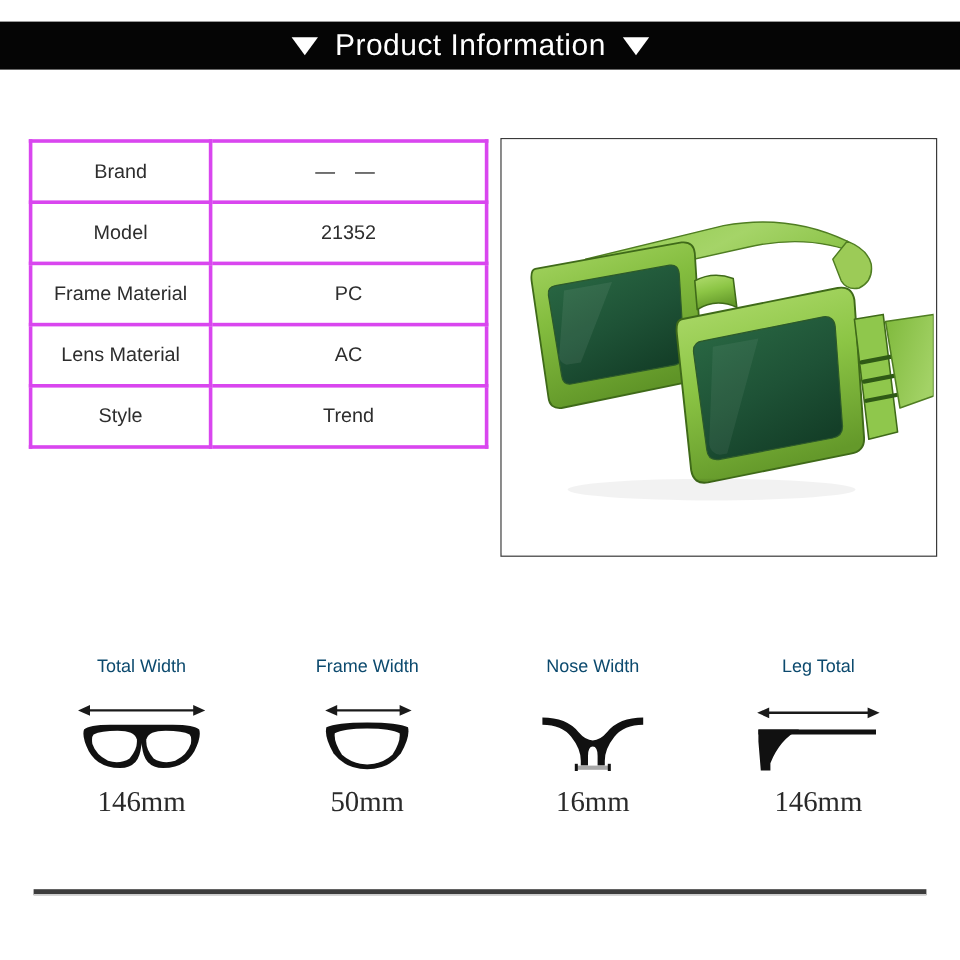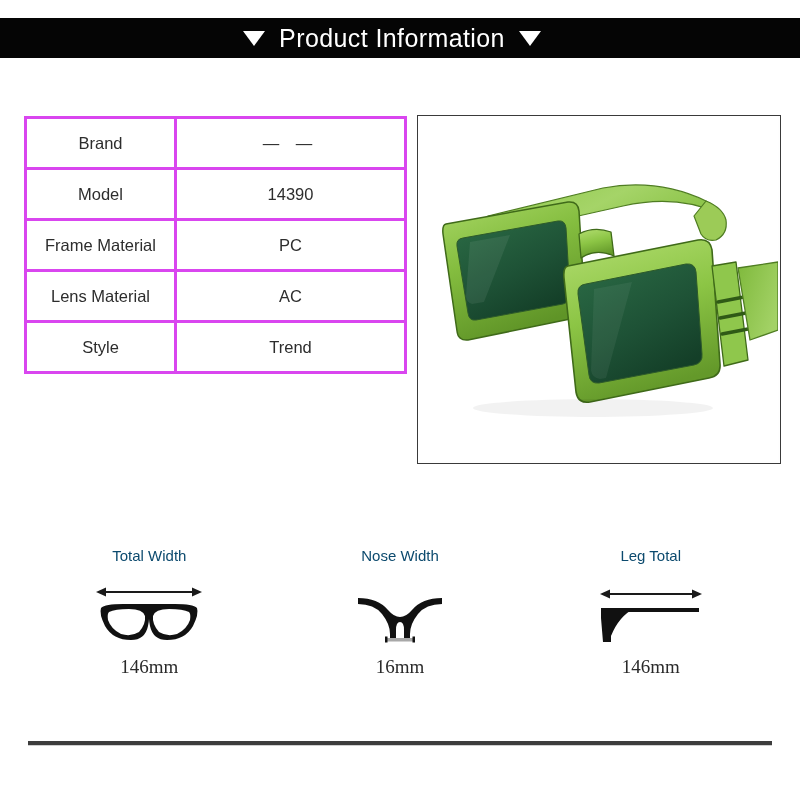--- a/index.html
+++ b/index.html
@@ -112,21 +112,21 @@
   }
   .m-art {
     height: 72px;
     margin-top: 16px;
     display: flex;
     align-items: center;
     justify-content: center;
   }
   .m-value {
     font-family: "Liberation Serif", serif;
-    font-size: 19px;
+    font-size: 24px;
     color: #2a2a2a;
     line-height: 1;
     margin-top: 6px;
     white-space: nowrap;
   }
 
   
   .bottom-divider {
     position: absolute;
     left: 28px;
@@ -149,21 +149,21 @@
 </div>
 
 <table class="spec-table">
   <tbody>
     <tr>
       <td class="k">Brand</td>
       <td class="v"><span class="dashes">— —</span></td>
     </tr>
     <tr>
       <td class="k">Model</td>
-      <td class="v">14390</td>
+      <td class="v">21352</td>
     </tr>
     <tr>
       <td class="k">Frame Material</td>
       <td class="v">PC</td>
     </tr>
     <tr>
       <td class="k">Lens Material</td>
       <td class="v">AC</td>
     </tr>
     <tr>
@@ -243,20 +243,33 @@
         <polygon points="3,8 13,3.5 13,12.5" fill="#1a1a1a"></polygon>
         <polygon points="109,8 99,3.5 99,12.5" fill="#1a1a1a"></polygon>
         <path d="M8,24 Q12,20 30,20 L82,20 Q100,20 104,24 Q106,30 100,42 Q92,56 74,56 Q60,56 57,42 Q56,37 56,35 Q56,37 55,42 Q52,56 38,56 Q20,56 12,42 Q6,30 8,24 Z" fill="#111111"></path>
         <path d="M16,28 Q22,25 36,25 Q50,25 52,32 Q53,40 46,48 Q38,53 28,50 Q18,45 15,36 Q14,30 16,28 Z" fill="#ffffff"></path>
         <path d="M96,28 Q90,25 76,25 Q62,25 60,32 Q59,40 66,48 Q74,53 84,50 Q94,45 97,36 Q98,30 96,28 Z" fill="#ffffff"></path>
       </svg>
     </div>
     <div class="m-value">146mm</div>
   </div>
 
+  <div class="measure-col">
+    <div class="m-label">Frame Width</div>
+    <div class="m-art">
+      <svg width="100" height="62" viewBox="0 0 100 62">
+        <line x1="22" y1="8" x2="80" y2="8" stroke="#1a1a1a" stroke-width="2"></line>
+        <polygon points="15,8 25,3.5 25,12.5" fill="#1a1a1a"></polygon>
+        <polygon points="87,8 77,3.5 77,12.5" fill="#1a1a1a"></polygon>
+        <path d="M16,22 Q24,18 50,18 Q76,18 84,22 Q86,30 78,44 Q68,57 50,57 Q32,57 22,44 Q14,30 16,22 Z" fill="#111111"></path>
+        <path d="M23,27 Q30,23 50,23 Q70,23 77,27 Q78,34 71,45 Q62,53 50,53 Q38,53 29,45 Q22,34 23,27 Z" fill="#ffffff"></path>
+      </svg>
+    </div>
+    <div class="m-value">50mm</div>
+  </div>
 
 
   <div class="measure-col">
     <div class="m-label">Nose Width</div>
     <div class="m-art">
       <svg width="104" height="62" viewBox="0 0 104 62">
         <path d="M10,14 Q30,14 40,26 Q46,33 52,33 Q58,33 64,26 Q74,14 94,14
                  L94,20 Q78,20 70,30 Q62,40 62,50 L62,54 L56,54 L56,46 Q56,38 52,38 Q48,38 48,46 L48,54 L42,54 L42,50
                  Q42,40 34,30 Q26,20 10,20 Z" fill="#111111"></path>
         <rect x="38" y="54" width="28" height="3.5" fill="#a8a8a8"></rect>

